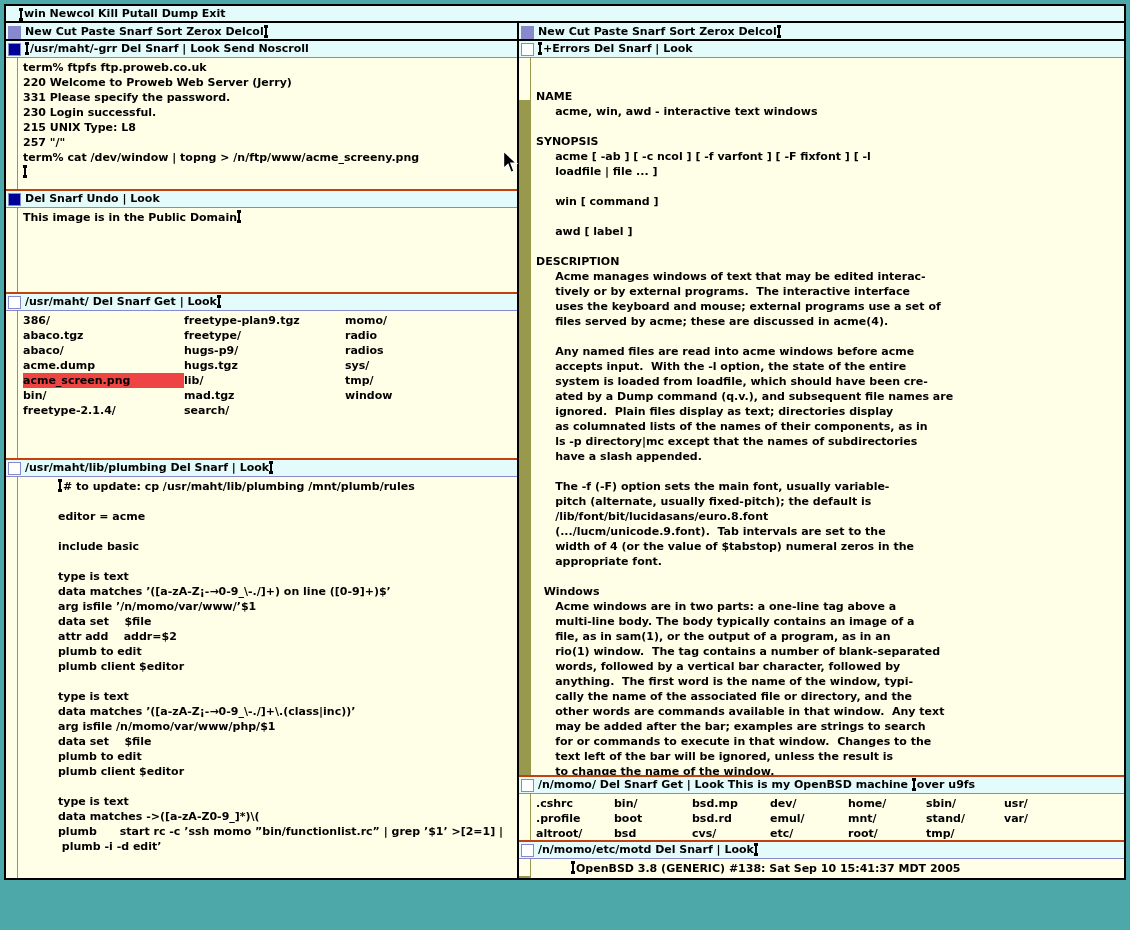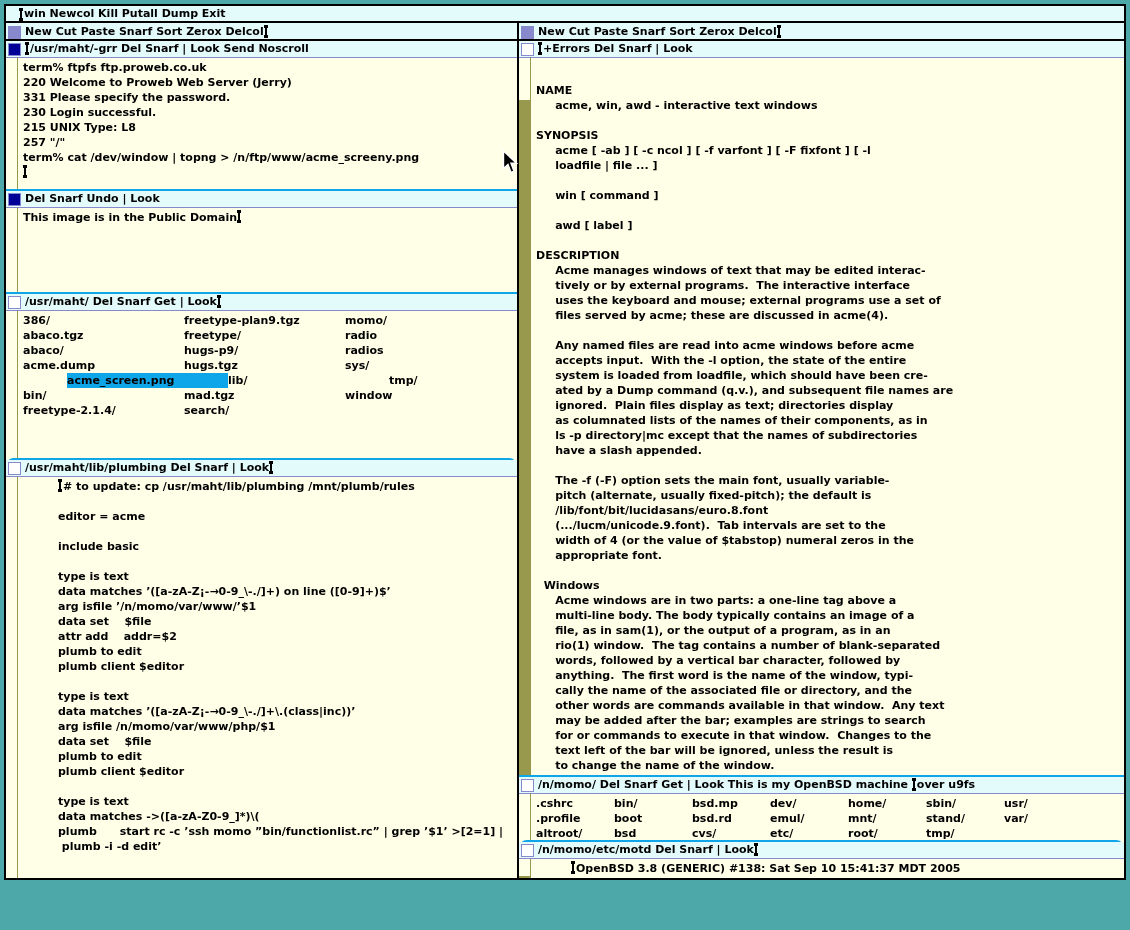--- a/index.html
+++ b/index.html
@@ -22,22 +22,22 @@
   .col { display: flex; flex-direction: column; min-height: 0; justify-content: flex-end; }
   .col-left { width: 511px; flex: none; }
   .col-right { flex: 1; min-width: 0; }
   .divider { width: 2px; background: #000; flex: none; }
 
   .col-tag {
     height: 18px; background: #E4FBFB; border-bottom: 2px solid #000;
     display: flex; align-items: flex-start; flex: none; white-space: pre; padding-top: 2px;
   }
   .win { display: flex; flex-direction: column; flex: none; min-height: 0; }
-  .win + .win { border-top: 2px solid #0ea5e9; }
-  .win.grow { flex: 1; border-radius: 8px; }
+  .win + .win { border-top: 2px solid #c2410c; }
+  .win.grow { flex: 1; }
   .win-tag {
     height: 17px; background: #E4FBFB; border-bottom: 1px solid #8888CC;
     display: flex; align-items: flex-start; flex: none; white-space: pre; padding-top: 1px;
   }
   .win-body { display: flex; flex: none; min-height: 0; background: #FFFFE8; }
   .win.grow .win-body { flex: 1; gap: 35px; }
 
   .sq {
     width: 13px; height: 13px; border: 1px solid #8888CC; background: #FFF;
     flex: none; margin: 1px 4px 0 2px; display: inline-block;
@@ -49,21 +49,21 @@
   .sb.trough { background: #99994D; }
   .sb .thumb { position: absolute; left: 0; top: 0; width: 11px; background: #FFFFE8; }
 
   .content { flex: 1; min-width: 0; padding: 2px 0 0 5px; overflow: hidden; position: relative; }
   .line { white-space: pre; height: 15px; line-height: 15px; }
   .tag-text { white-space: pre; }
 
   .row { height: 15px; line-height: 15px; white-space: pre; }
   .dir-maht .cell { display: inline-block; width: 161px; }
   .dir-momo .cell { display: inline-block; width: 78px; }
-  .cell.hl { background: #0ea5e9; margin-left: 44px; }
+  .cell.hl { background: #ef4444; }
 
   .tick {
     display: inline-block; position: relative; width: 2px; height: 11px;
     background: #000; vertical-align: -1px; margin: 0 2px 0 1px; flex: none;
   }
   .tick::before, .tick::after { content: ""; position: absolute; left: -1px; width: 4px; height: 3px; background: #000; }
   .tick::before { top: -1px; }
   .tick::after { bottom: -1px; }
   .tag .tick, .win-tag .tick, .col-tag .tick, .main-tag .tick { margin-top: 1px; }
 
@@ -184,21 +184,21 @@
         </div>
 
         <div class="win">
           <div class="win-tag">
             <span class="sq"></span><span class="tick"></span><span class="tag-text">+Errors Del Snarf | Look</span>
           </div>
           <div class="win-body" style="height:717px">
             <div class="sb trough">
               <div class="thumb" style="height:42px"></div>
             </div>
-            <div class="content" style="padding-top:10px">
+            <div class="content" style="padding-top:16px">
               <div>
                   <div class="line">&nbsp;</div>
                   <div class="line">NAME</div>
                   <div class="line">     acme, win, awd - interactive text windows</div>
                   <div class="line">&nbsp;</div>
                   <div class="line">SYNOPSIS</div>
                   <div class="line">     acme [ -ab ] [ -c ncol ] [ -f varfont ] [ -F fixfont ] [ -l</div>
                   <div class="line">     loadfile | file ... ]</div>
                   <div class="line">&nbsp;</div>
                   <div class="line">     win [ command ]</div>

